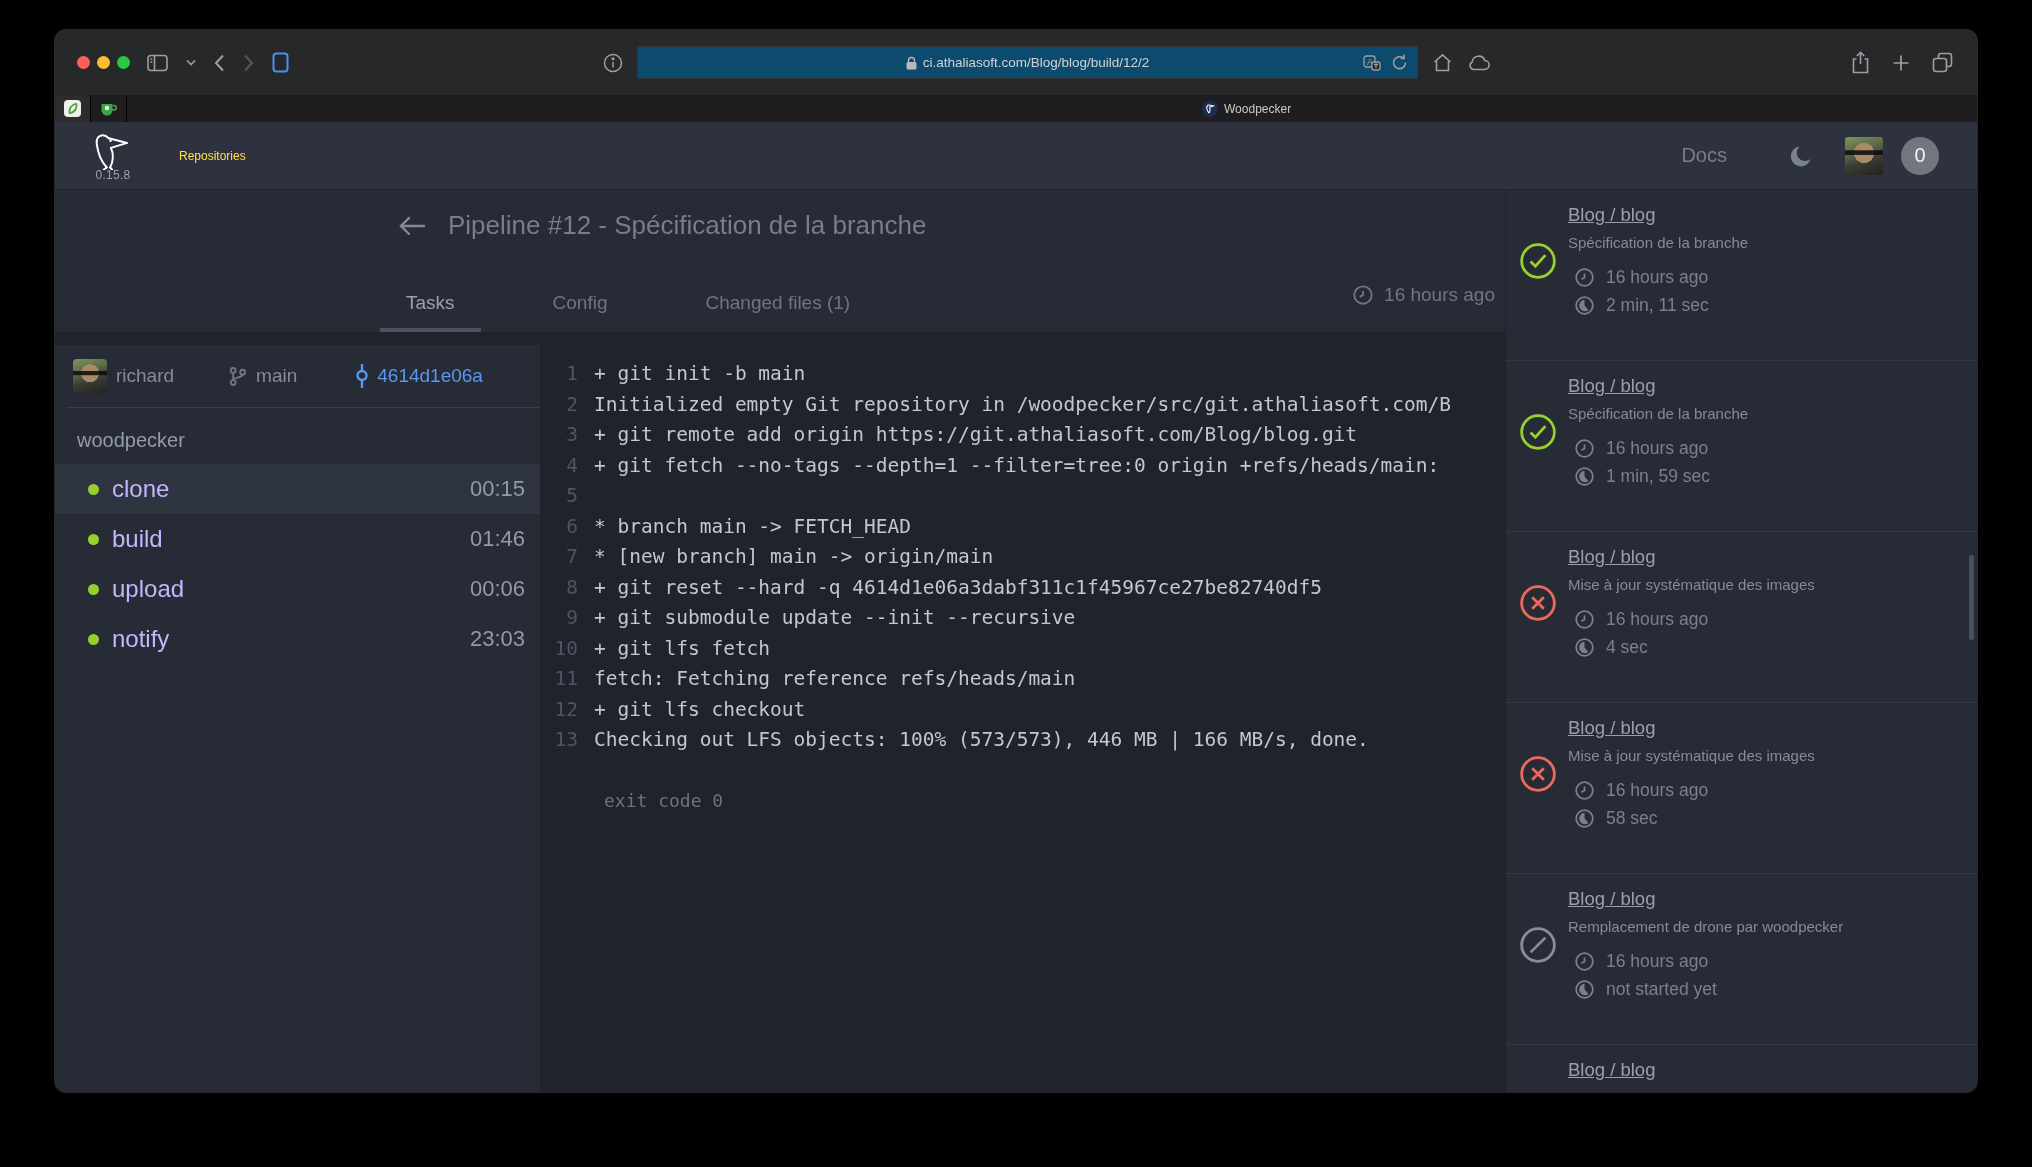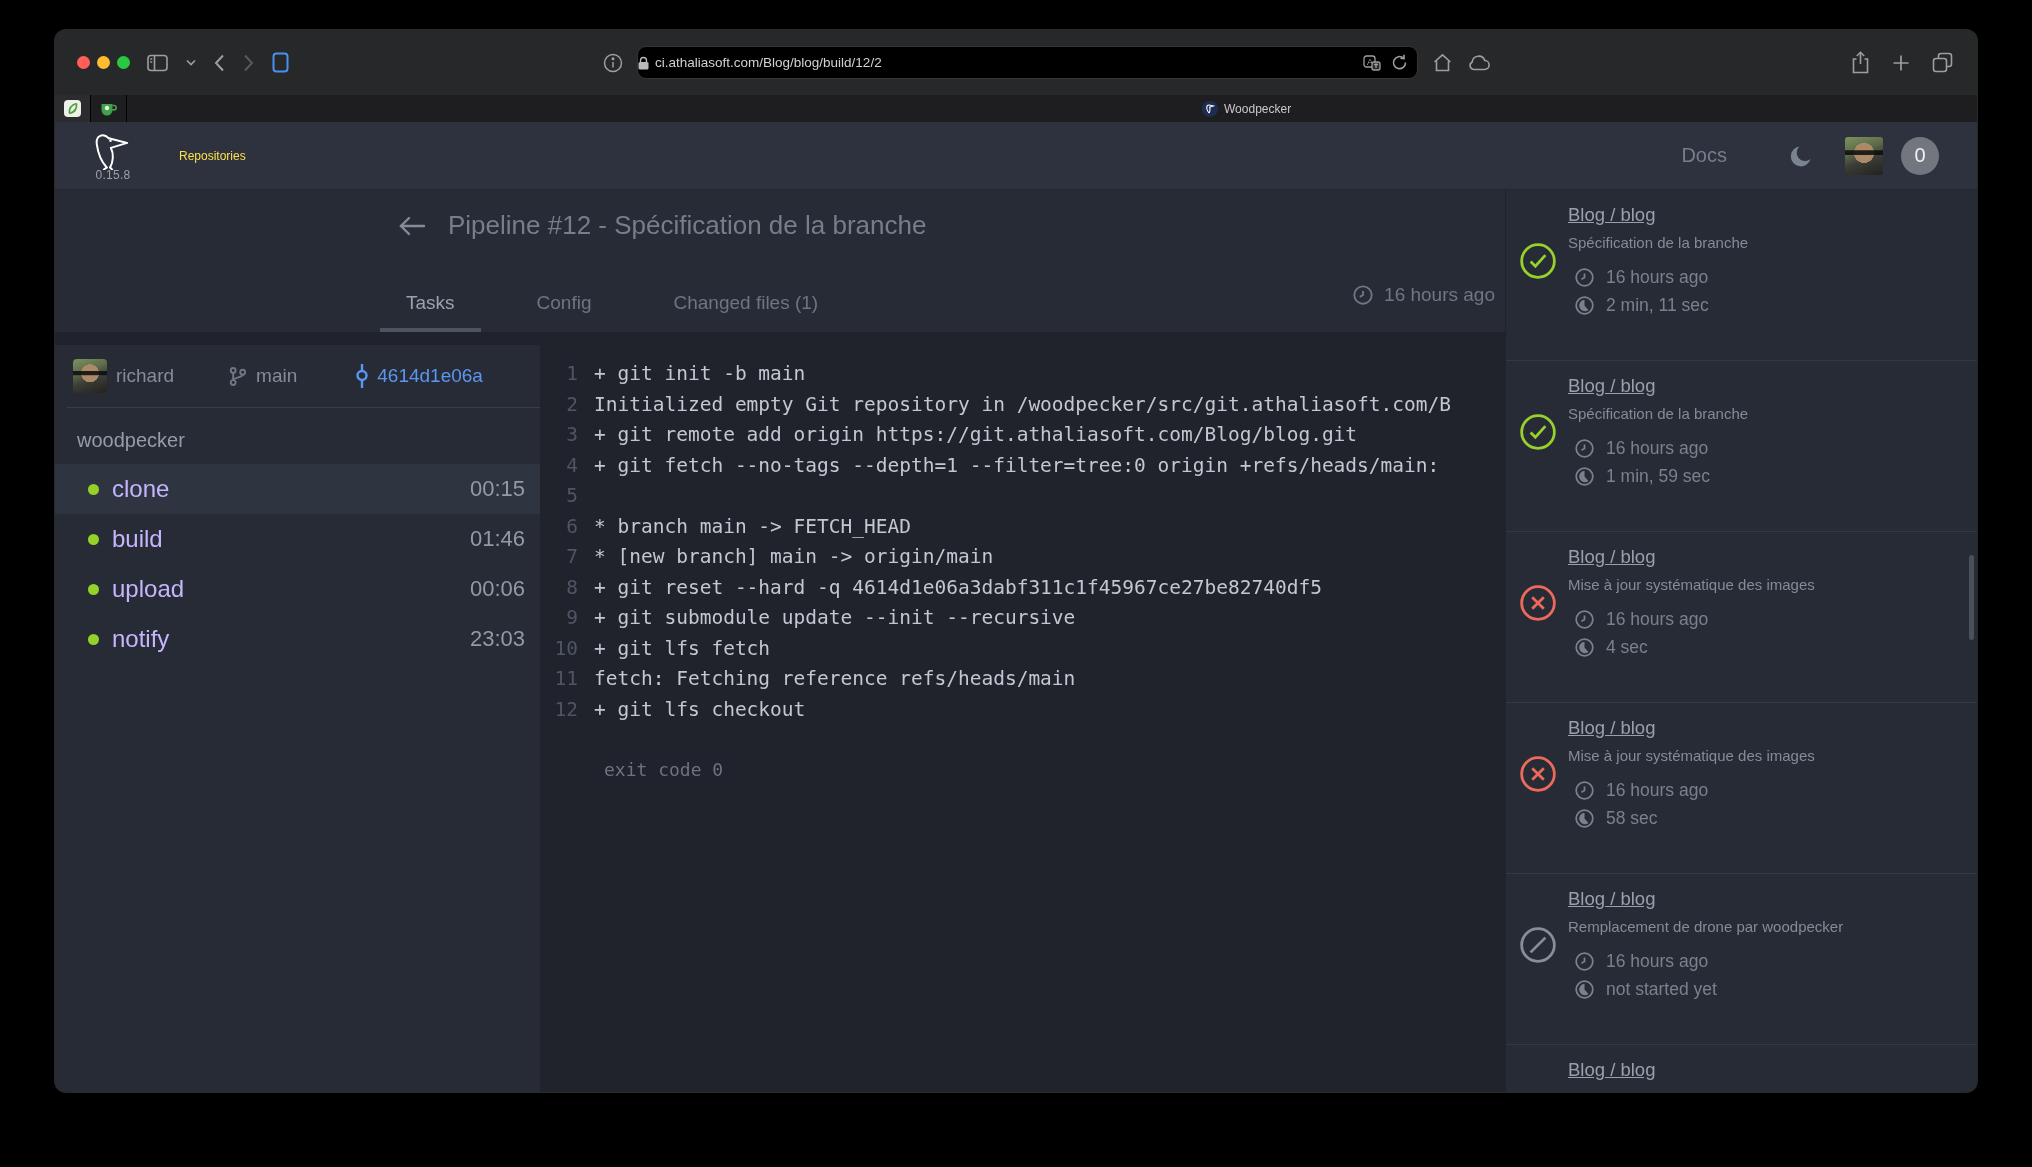--- a/index.html
+++ b/index.html
@@ -14,22 +14,22 @@
   .titlebar { height:65px; background:#27282a; flex:0 0 auto; position:relative;
               display:flex; align-items:center; }
   .traffic { position:absolute; left:22px; top:26px; display:flex; gap:7px; }
   .tl { width:13px; height:13px; border-radius:50%; }
   .tl.r{background:#ff5f57}.tl.y{background:#febc2e}.tl.g{background:#28c840}
   .tbico { color:#9e9ea2; flex:0 0 auto; }
   .tbico.dim { color:#58585b; }
   .tbico.blue { color:#4a90ee; }
   .tb-left { position:absolute; left:92px; top:0; height:65px; display:flex; align-items:center; gap:18px; }
   .tb-center { position:absolute; left:548px; top:0; height:65px; display:flex; align-items:center; gap:14px; }
-  .urlbar { width:781px; height:33px; background:#000000; border:1px solid #353537;
-            border-radius:9px; display:flex; align-items:center; 
+  .urlbar { width:781px; height:33px; background:#0c4a6e; border:1px solid #353537;
+            border-radius:0; display:flex; align-items:center; justify-content:center;
             position:relative; color:#d2d2d4; font-size:13.5px; }
   .urlbar .lock { margin-right:6px; color:#b9b9bb; }
   .url-right { position:absolute; right:9px; top:0; height:100%; display:flex; align-items:center; gap:10px; color:#9e9ea2; }
   .tb-right { position:absolute; right:24px; top:0; height:65px; display:flex; align-items:center; gap:22px; }
 
   .tabbar { height:27px; background:#141416; flex:0 0 auto; display:flex; }
   .pinned-tab { width:36px; height:100%; display:flex; align-items:center; justify-content:center;
                 border-right:1px solid #000; }
   .pinned-tab.first { background:#2c2c2e; }
   .pinned-tab.second { background:#1e1e20; }
@@ -56,21 +56,21 @@
               linear-gradient(160deg, #7d925f 0%, #5d6c4a 35%, #3c3d36 60%, #23211d 100%); }
   .badge { width:38px; height:38px; border-radius:50%; background:#72777f; color:#f2f2f4;
            font-size:20px; display:flex; align-items:center; justify-content:center; }
 
   .app-main { flex:1; display:flex; min-height:0; }
   .main-left { width:1450px; flex:0 0 auto; display:flex; flex-direction:column; min-height:0; }
 
   .pipe-header { height:142px; flex:0 0 auto; position:relative; padding-left:343px; }
   .pipe-title-row { display:flex; align-items:center; gap:22px; padding-top:20px; color:#7c8290;text-align:center; }
   .pipe-title { font-size:26px; font-weight:normal; color:#767d8b; }
-  .pipe-tabs-row { position:absolute; left:325px; right:4px; bottom:0; display:flex; align-items:flex-end; }
+  .pipe-tabs-row { position:absolute; left:325px; right:4px; bottom:0; display:flex; align-items:flex-end;gap:16px; }
   .ptab { padding:0 26px 14px; margin-right:30px; font-size:19px; color:#6d7482;
           border-bottom:4px solid transparent; }
   .ptab.active { color:#9aa1ae; border-bottom-color:#4d5461; }
   .pipe-time { position:absolute; right:10px; bottom:26px; display:flex; align-items:center; gap:10px;
                color:#6f7684; font-size:19px; }
 
   .tasks-row { flex:1; display:flex; min-height:0; border-top:13px solid #20232c; }
   .steps-panel { width:485px; flex:0 0 auto; background:#272b36; }
   .meta-row { height:62px; display:flex; align-items:center; padding-left:18px; }
   .meta-avatar { width:34px; height:34px; border-radius:4px; margin-right:9px;
@@ -333,20 +333,21 @@
             <div class="cline"><span class="ln">3</span><span class="lt">+ git remote add origin https://git.athaliasoft.com/Blog/blog.git</span></div>
             <div class="cline"><span class="ln">4</span><span class="lt">+ git fetch --no-tags --depth=1 --filter=tree:0 origin +refs/heads/main:</span></div>
             <div class="cline"><span class="ln">5</span></div>
             <div class="cline"><span class="ln">6</span><span class="lt">* branch main -&gt; FETCH_HEAD</span></div>
             <div class="cline"><span class="ln">7</span><span class="lt">* [new branch] main -&gt; origin/main</span></div>
             <div class="cline"><span class="ln">8</span><span class="lt">+ git reset --hard -q 4614d1e06a3dabf311c1f45967ce27be82740df5</span></div>
             <div class="cline"><span class="ln">9</span><span class="lt">+ git submodule update --init --recursive</span></div>
             <div class="cline"><span class="ln">10</span><span class="lt">+ git lfs fetch</span></div>
             <div class="cline"><span class="ln">11</span><span class="lt">fetch: Fetching reference refs/heads/main</span></div>
             <div class="cline"><span class="ln">12</span><span class="lt">+ git lfs checkout</span></div>
+            <div class="cline"><span class="ln">13</span><span class="lt">Checking out LFS objects: 100% (573/573), 446 MB | 166 MB/s, done.</span></div>
             <div class="exit-code">exit code 0</div>
           </div>
         </div>
       </div>
 
       <aside class="sidebar">
 
         <div class="pl-entry">
           <svg class="pl-status success" viewBox="0 0 36 36" fill="none" stroke="currentColor" stroke-width="2.6">
               <circle cx="18" cy="18" r="15.5"></circle>

